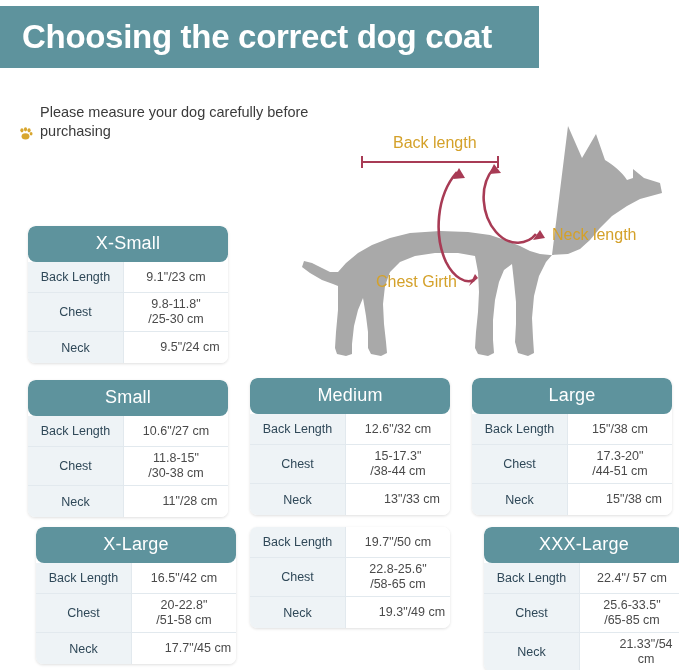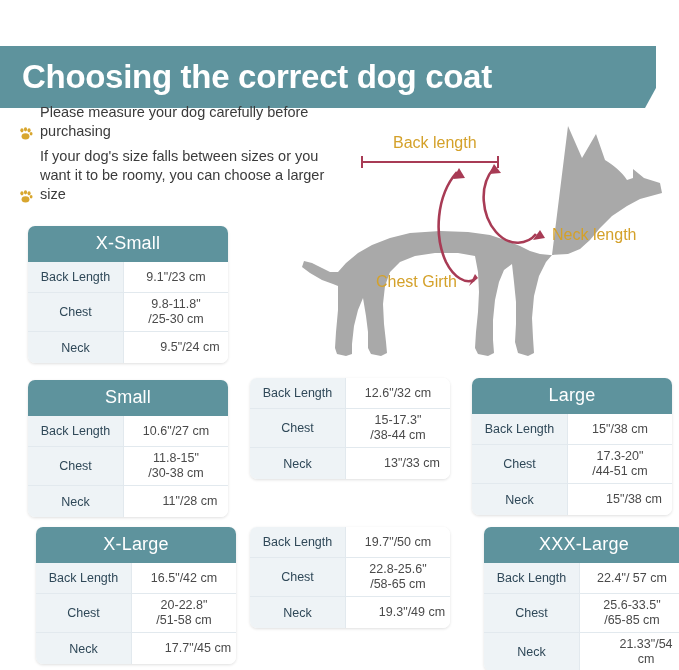--- a/index.html
+++ b/index.html
@@ -10,26 +10,25 @@
     background: #ffffff;
     font-family: "Liberation Sans", sans-serif;
     overflow: hidden;
     position: relative;
   }
 
   
   .banner {
     position: absolute;
     left: 0; top: 6px;
-    width: 656px; height: 62px;
+    width: 539px; height: 62px;
     background: #5e939d;
     clip-path: polygon(0 0, 679px 0, 645px 100%, 0 100%);
     display: flex;
     align-items: center;
-    margin-top: 40px;
   }
   .banner-title {
     color: #ffffff;
     font-size: 33px;
     font-weight: bold;
     letter-spacing: -0.3px;
     padding-left: 22px;
     white-space: nowrap;
   }
 
@@ -74,20 +73,21 @@
     box-shadow: 0 1px 3px rgba(0,0,0,0.13);
   }
   .tbl-head {
     background: #5e939d;
     color: #ffffff;
     font-size: 18px;
     font-weight: normal;
     text-align: center;
     padding: 7px 0 8px;
     letter-spacing: 0.2px;
+    border-radius: 8px;
   }
   .tbl-row {
     display: flex;
     border-bottom: 1px solid #e2e9ee;
     min-height: 31px;
   }
   .tbl-row:last-child { border-bottom: none; gap: 28px; }
   .tbl-label {
     flex: 0 0 96px;
     background: #eef3f6;
@@ -138,32 +138,20 @@
         <ellipse cx="4.2" cy="4.6" rx="1.7" ry="2.2" fill="#d8a62e"></ellipse>
         <ellipse cx="8" cy="3.5" rx="1.7" ry="2.3" fill="#d8a62e"></ellipse>
         <ellipse cx="11.8" cy="4.6" rx="1.7" ry="2.2" fill="#d8a62e"></ellipse>
         <ellipse cx="14" cy="8.2" rx="1.5" ry="1.9" fill="#d8a62e"></ellipse>
         <ellipse cx="8" cy="11" rx="4.2" ry="3.4" fill="#d8a62e"></ellipse>
       </svg>
     </span>
     <span class="note-text">Please measure your dog carefully before purchasing</span>
   </div>
 
-  <div class="note">
-    <span class="paw-icon">
-      <svg viewBox="0 0 16 16" width="15" height="15">
-        <ellipse cx="4.2" cy="4.6" rx="1.7" ry="2.2" fill="#d8a62e"></ellipse>
-        <ellipse cx="8" cy="3.5" rx="1.7" ry="2.3" fill="#d8a62e"></ellipse>
-        <ellipse cx="11.8" cy="4.6" rx="1.7" ry="2.2" fill="#d8a62e"></ellipse>
-        <ellipse cx="14" cy="8.2" rx="1.5" ry="1.9" fill="#d8a62e"></ellipse>
-        <ellipse cx="8" cy="11" rx="4.2" ry="3.4" fill="#d8a62e"></ellipse>
-      </svg>
-    </span>
-    <span class="note-text">If your dog's size falls between sizes or you want it to be roomy, you can choose a larger size</span>
-  </div>
 
 </div>
 
 <div class="diagram">
   <svg width="379" height="250" viewBox="0 0 379 250">
 
     <g>
       <path fill="#a9a9a9" d="
         M 268 6
         L 282 38
@@ -313,20 +301,21 @@
     <div class="tbl-value">11.8-15"
 /30-38 cm</div>
   </div>
   <div class="tbl-row">
     <div class="tbl-label">Neck</div>
     <div class="tbl-value">11"/28 cm</div>
   </div>
 </div>
 
 <div class="size-table" id="tbl-medium">
+  <div class="tbl-head">Medium</div>
   <div class="tbl-row">
     <div class="tbl-label">Back Length</div>
     <div class="tbl-value">12.6"/32 cm</div>
   </div>
   <div class="tbl-row">
     <div class="tbl-label">Chest</div>
     <div class="tbl-value">15-17.3"
 /38-44 cm</div>
   </div>
   <div class="tbl-row">

